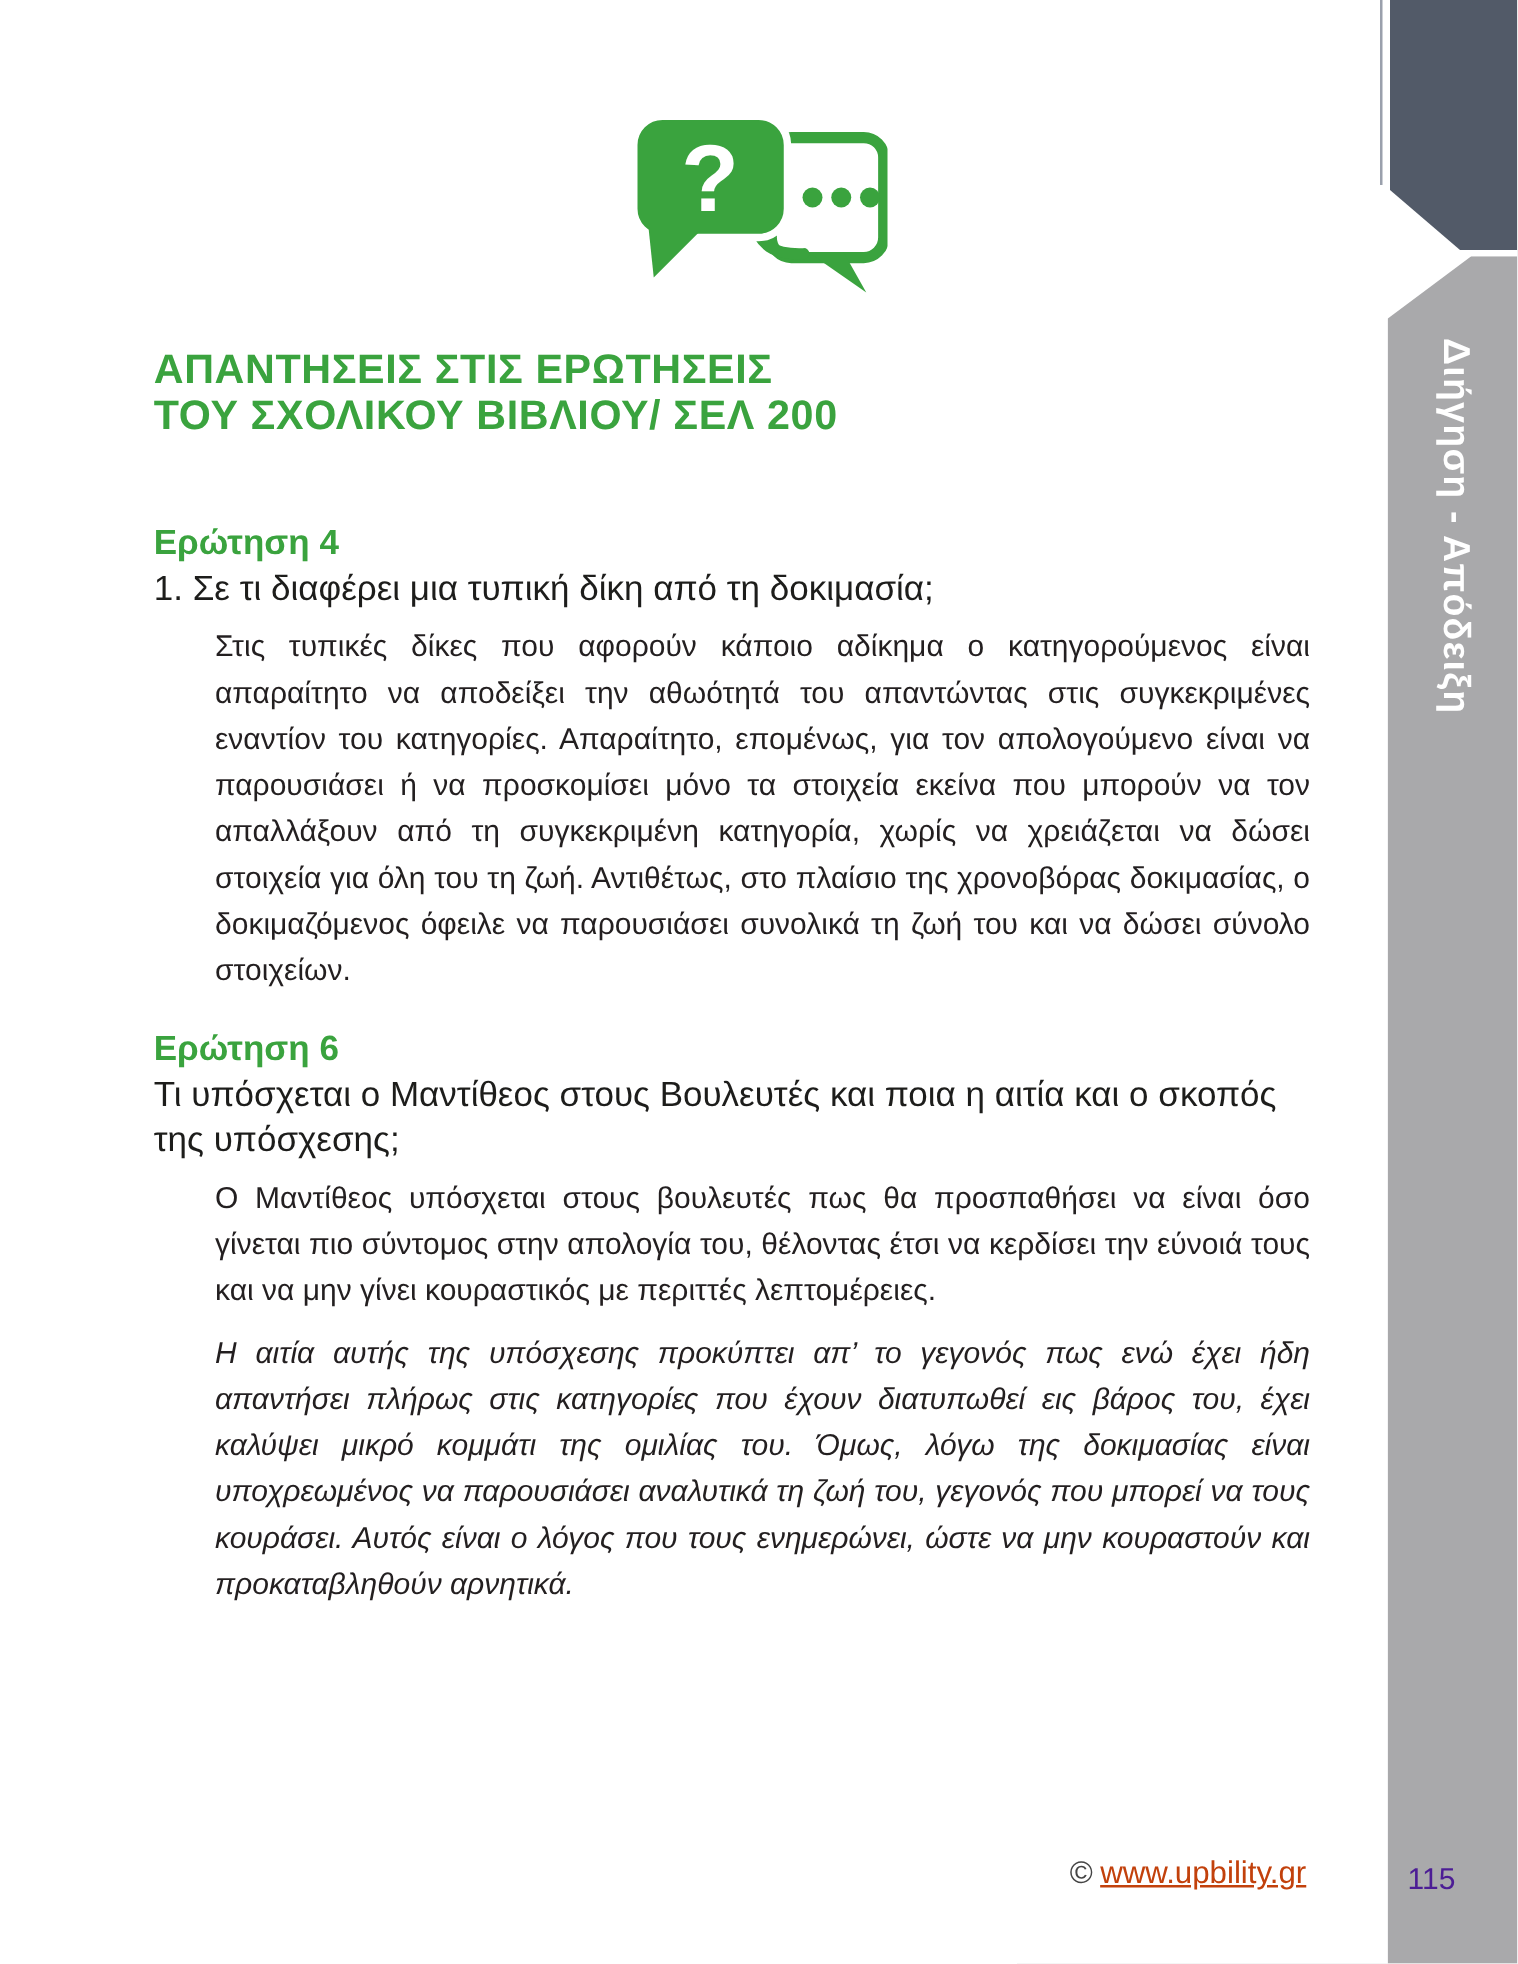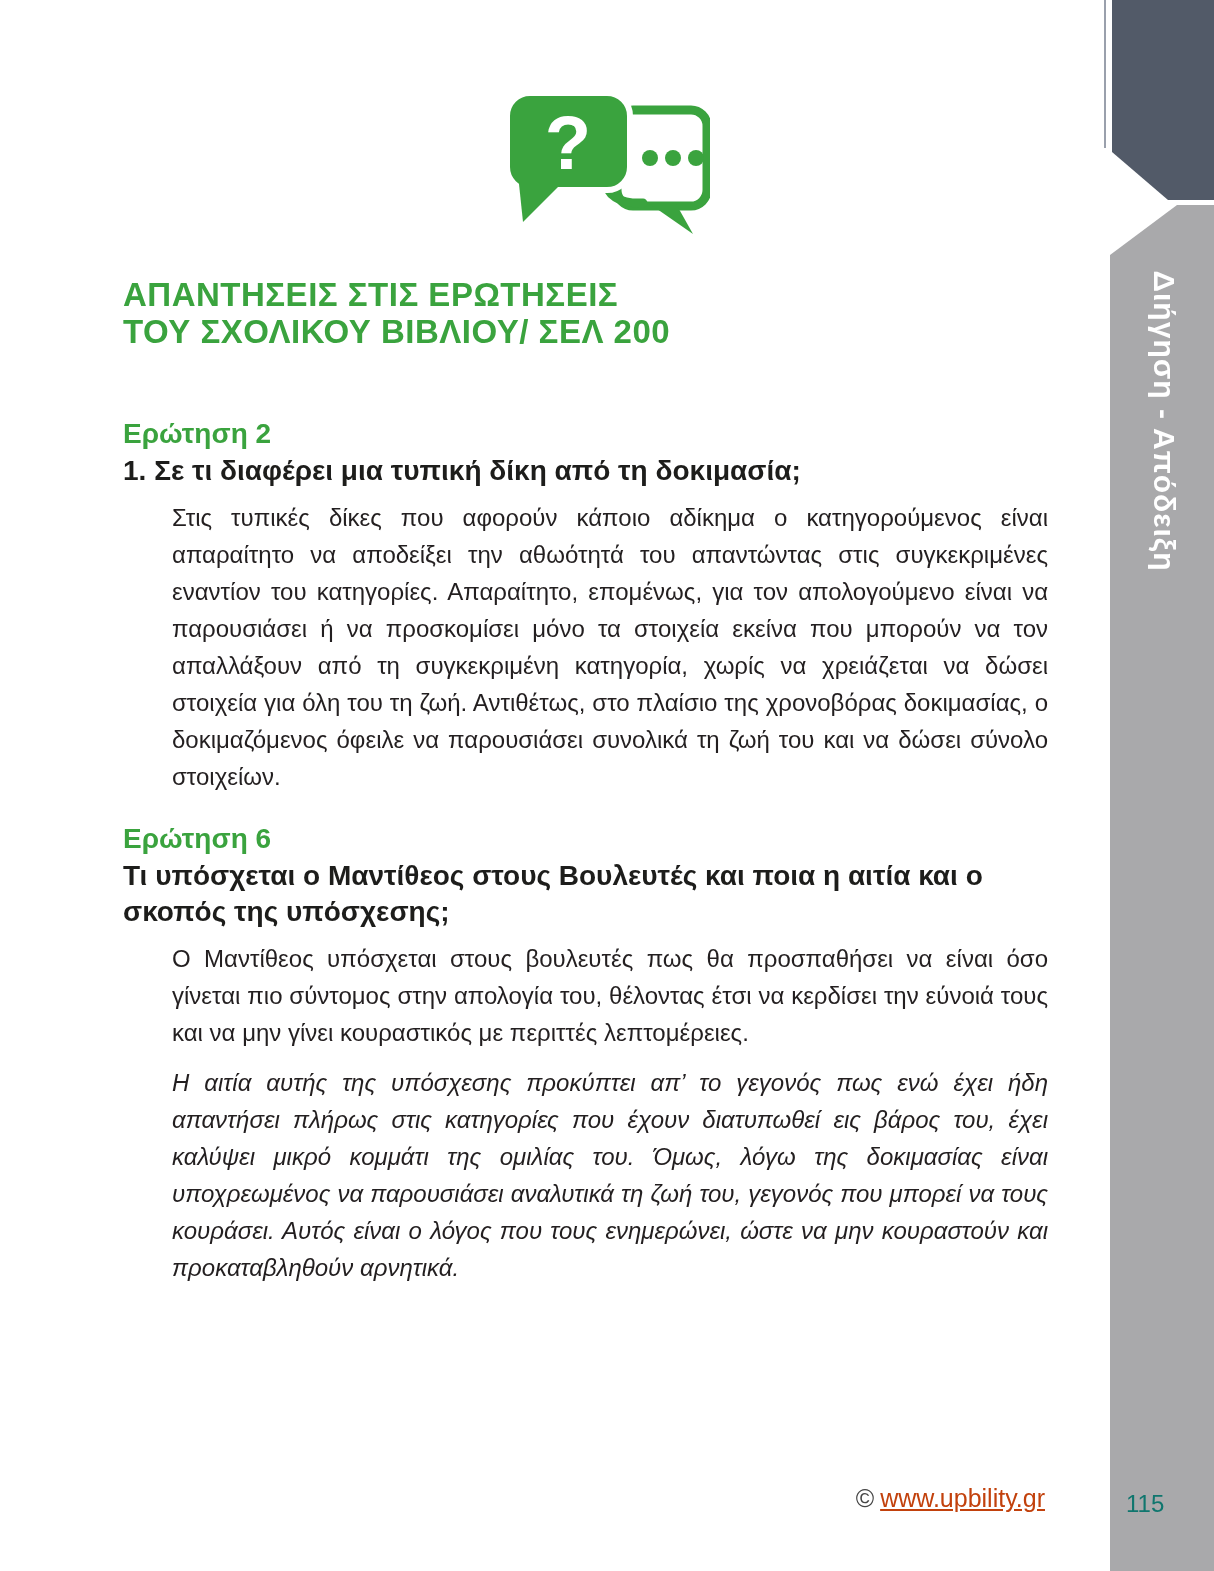--- a/index.html
+++ b/index.html
@@ -16,21 +16,21 @@
   
   .title {
     position:absolute; left:123px; top:276px; width:925px;
     color:#3aa33e; font-weight:bold;
     font-size:33px; line-height:37px; letter-spacing:.5px;
   }
 
   
   .content { position:absolute; left:123px; top:418px; width:925px; }
   .sec-label { color:#3aa33e; font-size:28px; font-weight:bold; line-height:32px; }
-  .sec-question { font-size:28px; font-weight:bold; line-height:36px; color:#1d1d1b; margin:3px 0 10px 0; }
+  .sec-question { font-size:28px; font-weight:normal; line-height:36px; color:#1d1d1b; margin:3px 0 10px 0; }
   .sec-par {
     font-size:24px; line-height:37px; text-align:justify;
     margin:0 0 0 49px; width:876px;
   }
   .sec-par + .sec-par { margin-top:13px;font-style:italic; }
   .section + .section { margin-top:28px; }
 
   
   .side-gray {
     position:absolute; left:1110px; top:0; width:104px; height:1571px;
@@ -50,21 +50,21 @@
     position:absolute; left:999px; top:405px; width:330px; height:32px;
     transform:rotate(90deg); color:#ffffff; font-weight:bold;
     font-size:30px; line-height:32px; text-align:center; letter-spacing:1px;
     white-space:nowrap;
   }
 
   
   .footer { position:absolute; right:169px; top:1484px; font-size:25px; white-space:nowrap; }
   .footer .copy { color:#454545; margin-right:6px; }
   .footer a { color:#c2410c; text-decoration:underline; cursor:pointer; }
-  .page-number { position:absolute; left:1126px; top:1490px; font-size:24px; color:#0f766e; }
+  .page-number { position:absolute; left:1126px; top:1490px; font-size:24px; color:#4c1d95; }
 </style>
 </head>
 <body>
 
 <div class="page">
 
   <div class="icon-wrap">
     <svg viewBox="0 0 205 150" width="205" height="150">
       <g>
         <rect x="112" y="20" width="90" height="96" rx="16" fill="#ffffff" stroke="#3aa33e" stroke-width="9"></rect>
@@ -83,21 +83,21 @@
   </div>
 
   <div class="title">
     <div>ΑΠΑΝΤΗΣΕΙΣ ΣΤΙΣ ΕΡΩΤΗΣΕΙΣ</div>
     <div>ΤΟΥ ΣΧΟΛΙΚΟΥ ΒΙΒΛΙΟΥ/ ΣΕΛ 200</div>
   </div>
 
   <div class="content">
 
     <div class="section">
-      <div class="sec-label">Ερώτηση 2</div>
+      <div class="sec-label">Ερώτηση 4</div>
       <div class="sec-question">1. Σε τι διαφέρει μια τυπική δίκη από τη δοκιμασία;</div>
       <p class="sec-par">Στις τυπικές δίκες που αφορούν κάποιο αδίκημα ο κατηγορούμενος είναι απαραίτητο να αποδείξει την αθωότητά του απαντώντας στις συγκεκριμένες εναντίον του κατηγορίες. Απαραίτητο, επομένως, για τον απολογούμενο είναι να παρουσιάσει ή να προσκομίσει μόνο τα στοιχεία εκείνα που μπορούν να τον απαλλάξουν από τη συγκεκριμένη κατηγορία, χωρίς να χρειάζεται να δώσει στοιχεία για όλη του τη ζωή. Αντιθέτως, στο πλαίσιο της χρονοβόρας δοκιμασίας, ο δοκιμαζόμενος όφειλε να παρουσιάσει συνολικά τη ζωή του και να δώσει σύνολο στοιχείων.</p>
     </div>
 
     <div class="section">
       <div class="sec-label">Ερώτηση 6</div>
       <div class="sec-question">Τι υπόσχεται ο Μαντίθεος στους Βουλευτές και ποια η αιτία και ο σκοπός της υπόσχεσης;</div>
       <p class="sec-par">Ο Μαντίθεος υπόσχεται στους βουλευτές πως θα προσπαθήσει να είναι όσο γίνεται πιο σύντομος στην απολογία του, θέλοντας έτσι να κερδίσει την εύνοιά τους και να μην γίνει κουραστικός με περιττές λεπτομέρειες.</p>
       <p class="sec-par">Η αιτία αυτής της υπόσχεσης προκύπτει απ’ το γεγονός πως ενώ έχει ήδη απαντήσει πλήρως στις κατηγορίες που έχουν διατυπωθεί εις βάρος του, έχει καλύψει μικρό κομμάτι της ομιλίας του. Όμως, λόγω της δοκιμασίας είναι υποχρεωμένος να παρουσιάσει αναλυτικά τη ζωή του, γεγονός που μπορεί να τους κουράσει. Αυτός είναι ο λόγος που τους ενημερώνει, ώστε να μην κουραστούν και προκαταβληθούν αρνητικά.</p>
     </div>

